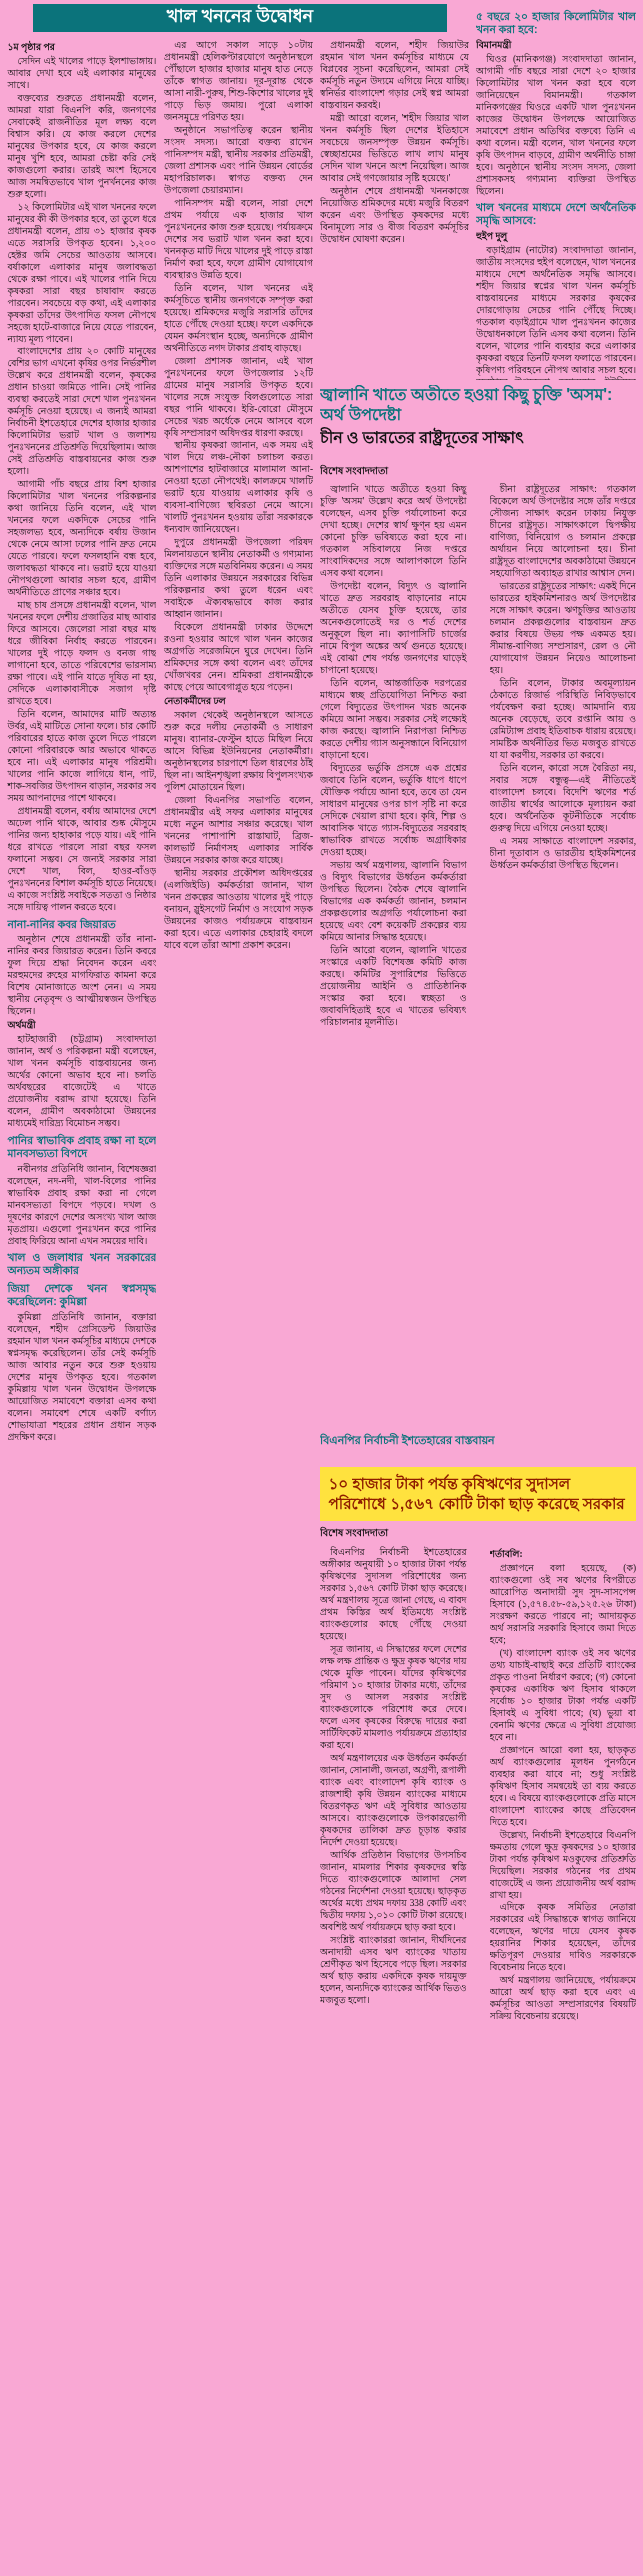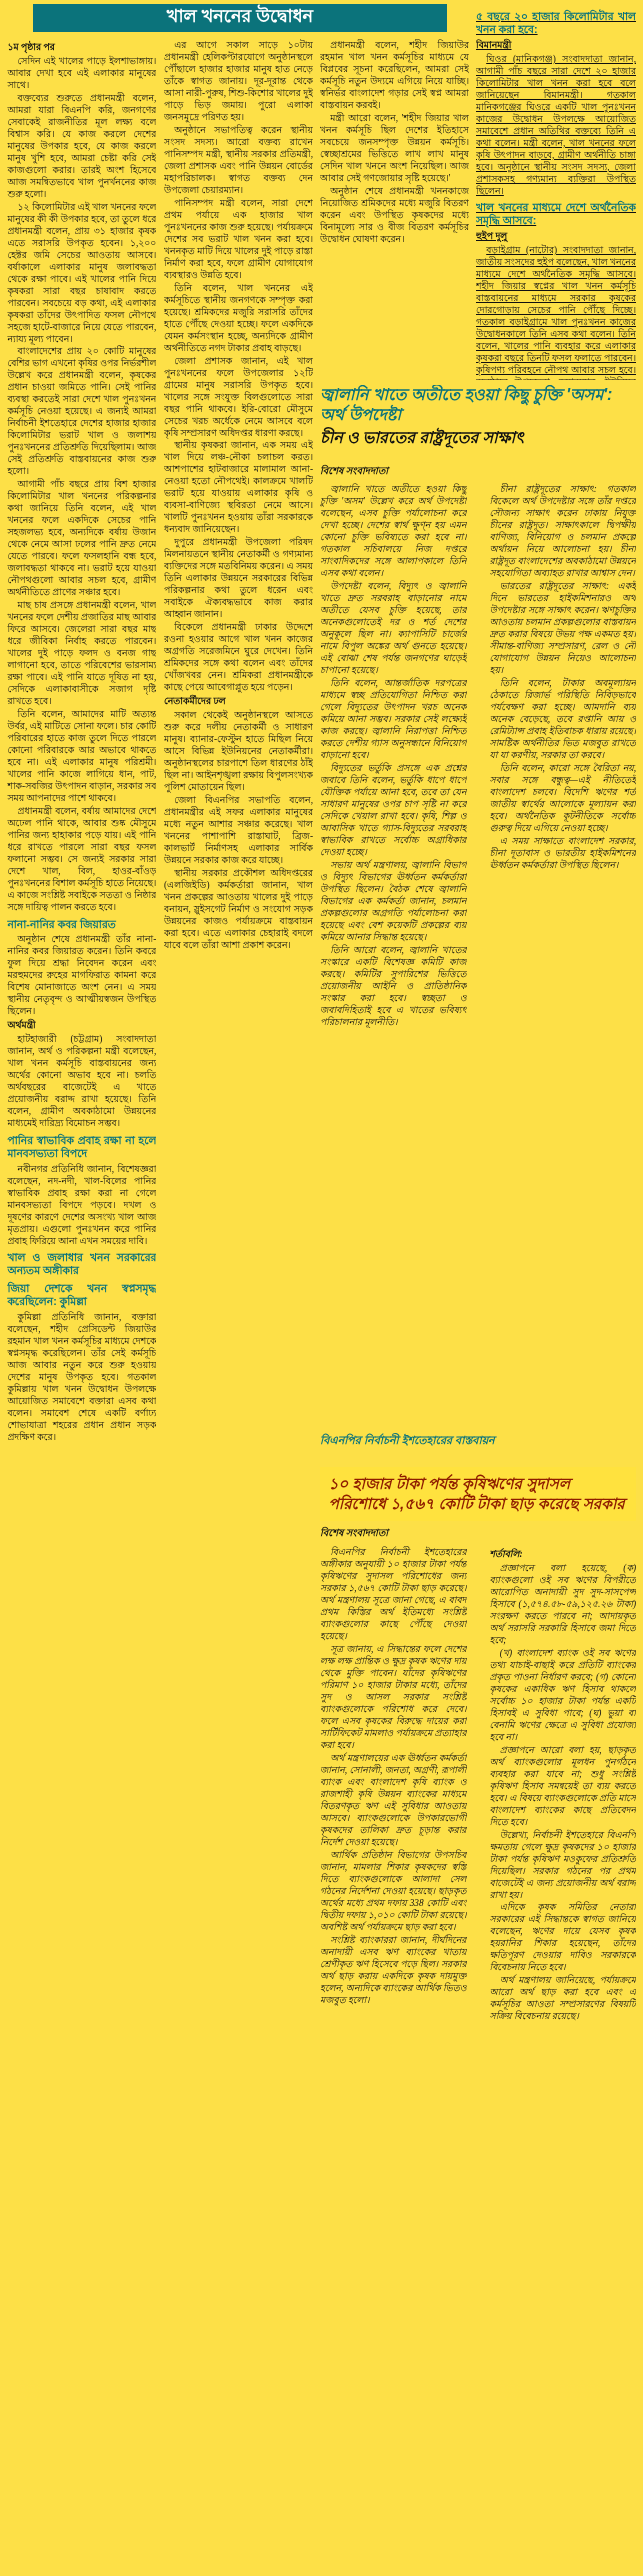--- a/index.html
+++ b/index.html
@@ -1,27 +1,27 @@
 <!DOCTYPE html>
 <html style="font-size:15px"><head>
 <meta charset="utf-8">
 <style>
   *{margin:0;padding:0;box-sizing:border-box;}
   html,body{background:#ffffff;}
   body{font-family:"Liberation Serif",serif;}
-  .page{position:relative;width:643px;height:2576px;background:#fde047;overflow:hidden;color:#111;}
+  .page{position:relative;width:643px;height:2576px;background:#f9a8d4;overflow:hidden;color:#111;}
   .banner{position:absolute;left:33px;top:3.7px;width:414px;height:28px;background:#0b737b;color:#fff;
           font-weight:bold;font-size:17.7px;display:flex;align-items:center;justify-content:center;
           font-family:"Liberation Sans",sans-serif;}
   .col{position:absolute;overflow:hidden;font-size:9.3px;line-height:12px;text-align:justify;}
   .s-p{text-indent:10.2px;margin-bottom:0.9px;}
   .s-bold{font-weight:bold;margin:1.9px 0;text-indent:0;}
   .s-teal{color:#0b737b;font-weight:bold;font-size:10.7px;line-height:13px;margin:4.6px 0 2.8px;
           text-indent:0;font-family:"Liberation Sans",sans-serif;}
-  .section{position:absolute;overflow:hidden;font-style:italic;}
+  .section{position:absolute;overflow:hidden;}
   .sec-head{color:#0b737b;font-weight:bold;font-size:16px;line-height:20.4px;
             font-family:"Liberation Sans",sans-serif;margin-bottom:3.7px;}
   .sec-deck{font-weight:bold;font-size:16px;line-height:15px;margin-bottom:18px;}
   .byline{font-weight:bold;font-size:9.8px;margin-bottom:3.7px;}
   .kicker{color:#0b737b;font-weight:bold;font-size:11px;line-height:14px;margin-bottom:2.8px;
           font-family:"Liberation Sans",sans-serif;}
   .hl-box{background:#ffe23e;padding:6.5px 8.4px;margin-bottom:4.6px;margin-top:20px;}
   .hl-head{color:#8f1d00;font-weight:bold;font-size:15.3px;line-height:20.4px;
            font-family:"Liberation Sans",sans-serif;}
   .twocol{display:flex;gap:23px;overflow:hidden;}
@@ -71,21 +71,21 @@
       <div class="s-p">জেলা বিএনপির সভাপতি বলেন, প্রধানমন্ত্রীর এই সফর এলাকার মানুষের মধ্যে নতুন আশার সঞ্চার করেছে। খাল খননের পাশাপাশি রাস্তাঘাট, ব্রিজ-কালভার্ট নির্মাণসহ এলাকার সার্বিক উন্নয়নে সরকার কাজ করে যাচ্ছে।</div>
       <div class="s-p">স্থানীয় সরকার প্রকৌশল অধিদপ্তরের (এলজিইডি) কর্মকর্তারা জানান, খাল খনন প্রকল্পের আওতায় খালের দুই পাড়ে বনায়ন, স্লুইসগেট নির্মাণ ও সংযোগ সড়ক উন্নয়নের কাজও পর্যায়ক্রমে বাস্তবায়ন করা হবে। এতে এলাকার চেহারাই বদলে যাবে বলে তাঁরা আশা প্রকাশ করেন।</div>
     </div>
 
   <div class="col" style="left:320px;top:39px;width:149px;height:340px;">
       <div class="s-p">প্রধানমন্ত্রী বলেন, শহীদ জিয়াউর রহমান খাল খনন কর্মসূচির মাধ্যমে যে বিপ্লবের সূচনা করেছিলেন, আমরা সেই কর্মসূচি নতুন উদ্যমে এগিয়ে নিয়ে যাচ্ছি। স্বনির্ভর বাংলাদেশ গড়ার সেই স্বপ্ন আমরা বাস্তবায়ন করবই।</div>
       <div class="s-p">মন্ত্রী আরো বলেন, 'শহীদ জিয়ার খাল খনন কর্মসূচি ছিল দেশের ইতিহাসে সবচেয়ে জনসম্পৃক্ত উন্নয়ন কর্মসূচি। স্বেচ্ছাশ্রমের ভিত্তিতে লাখ লাখ মানুষ সেদিন খাল খননে অংশ নিয়েছিল। আজ আবার সেই গণজোয়ার সৃষ্টি হয়েছে।'</div>
       <div class="s-p">অনুষ্ঠান শেষে প্রধানমন্ত্রী খননকাজে নিয়োজিত শ্রমিকদের মধ্যে মজুরি বিতরণ করেন এবং উপস্থিত কৃষকদের মধ্যে বিনামূল্যে সার ও বীজ বিতরণ কর্মসূচির উদ্বোধন ঘোষণা করেন।</div>
     </div>
 
-  <div class="col" style="left:476px;top:5.6px;width:160px;height:374px;text-decoration:underline;">
+  <div class="col" style="left:476px;top:5.6px;width:160px;height:374px;">
       <div class="s-teal">৫ বছরে ২০ হাজার কিলোমিটার খাল খনন করা হবে:</div>
       <div class="s-bold">বিমানমন্ত্রী</div>
       <div class="s-p">ঘিওর (মানিকগঞ্জ) সংবাদদাতা জানান, আগামী পাঁচ বছরে সারা দেশে ২০ হাজার কিলোমিটার খাল খনন করা হবে বলে জানিয়েছেন বিমানমন্ত্রী। গতকাল মানিকগঞ্জের ঘিওরে একটি খাল পুনঃখনন কাজের উদ্বোধন উপলক্ষে আয়োজিত সমাবেশে প্রধান অতিথির বক্তব্যে তিনি এ কথা বলেন। মন্ত্রী বলেন, খাল খননের ফলে কৃষি উৎপাদন বাড়বে, গ্রামীণ অর্থনীতি চাঙ্গা হবে। অনুষ্ঠানে স্থানীয় সংসদ সদস্য, জেলা প্রশাসকসহ গণ্যমান্য ব্যক্তিরা উপস্থিত ছিলেন।</div>
       <div class="s-teal">খাল খননের মাধ্যমে দেশে অর্থনৈতিক সমৃদ্ধি আসবে:</div>
       <div class="s-bold">হুইপ দুলু</div>
       <div class="s-p">বড়াইগ্রাম (নাটোর) সংবাদদাতা জানান, জাতীয় সংসদের হুইপ বলেছেন, খাল খননের মাধ্যমে দেশে অর্থনৈতিক সমৃদ্ধি আসবে। শহীদ জিয়ার স্বপ্নের খাল খনন কর্মসূচি বাস্তবায়নের মাধ্যমে সরকার কৃষকের দোরগোড়ায় সেচের পানি পৌঁছে দিচ্ছে। গতকাল বড়াইগ্রামে খাল পুনঃখনন কাজের উদ্বোধনকালে তিনি এসব কথা বলেন। তিনি বলেন, খালের পানি ব্যবহার করে এলাকার কৃষকরা বছরে তিনটি ফসল ফলাতে পারবেন। কৃষিপণ্য পরিবহনে নৌপথ আবার সচল হবে। অনুষ্ঠানে উপজেলা চেয়ারম্যান, ইউনিয়ন পরিষদের চেয়ারম্যানগণসহ বিপুলসংখ্যক নেতাকর্মী ও সাধারণ মানুষ উপস্থিত ছিলেন। পরে তিনি খনন এলাকা ঘুরে দেখেন ও শ্রমিকদের সঙ্গে কুশল বিনিময় করেন।</div>
     </div>
 
   <div class="section" style="left:320px;top:385px;width:316px;height:1043px;">
     <div class="sec-head">জ্বালানি খাতে অতীতে হওয়া কিছু চুক্তি 'অসম': অর্থ উপদেষ্টা</div>

